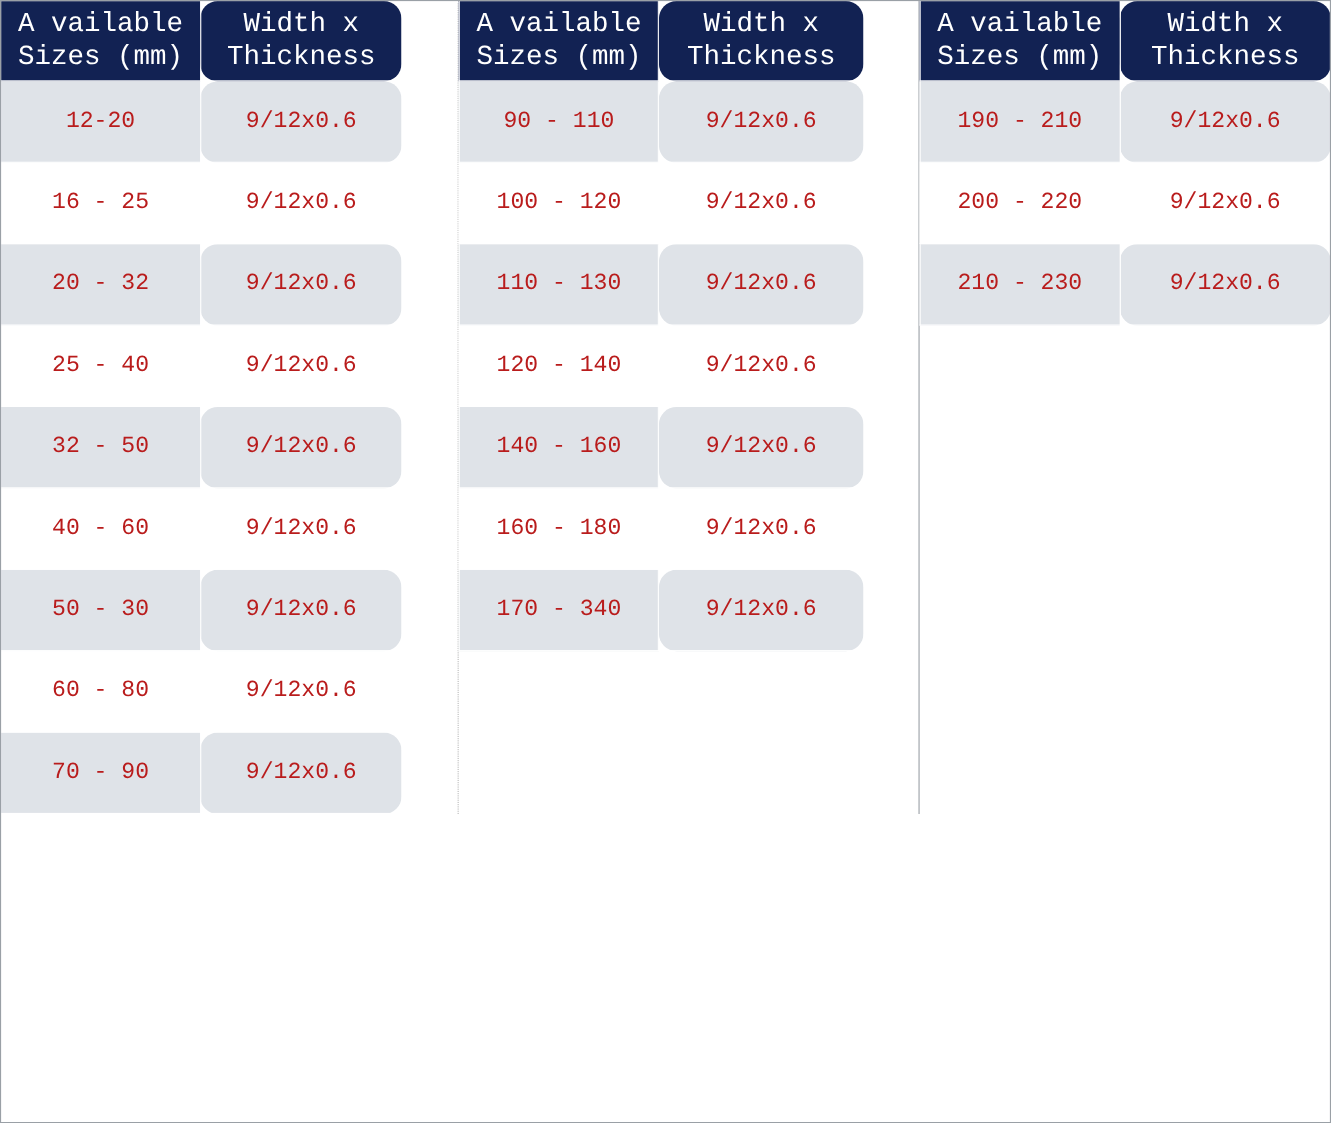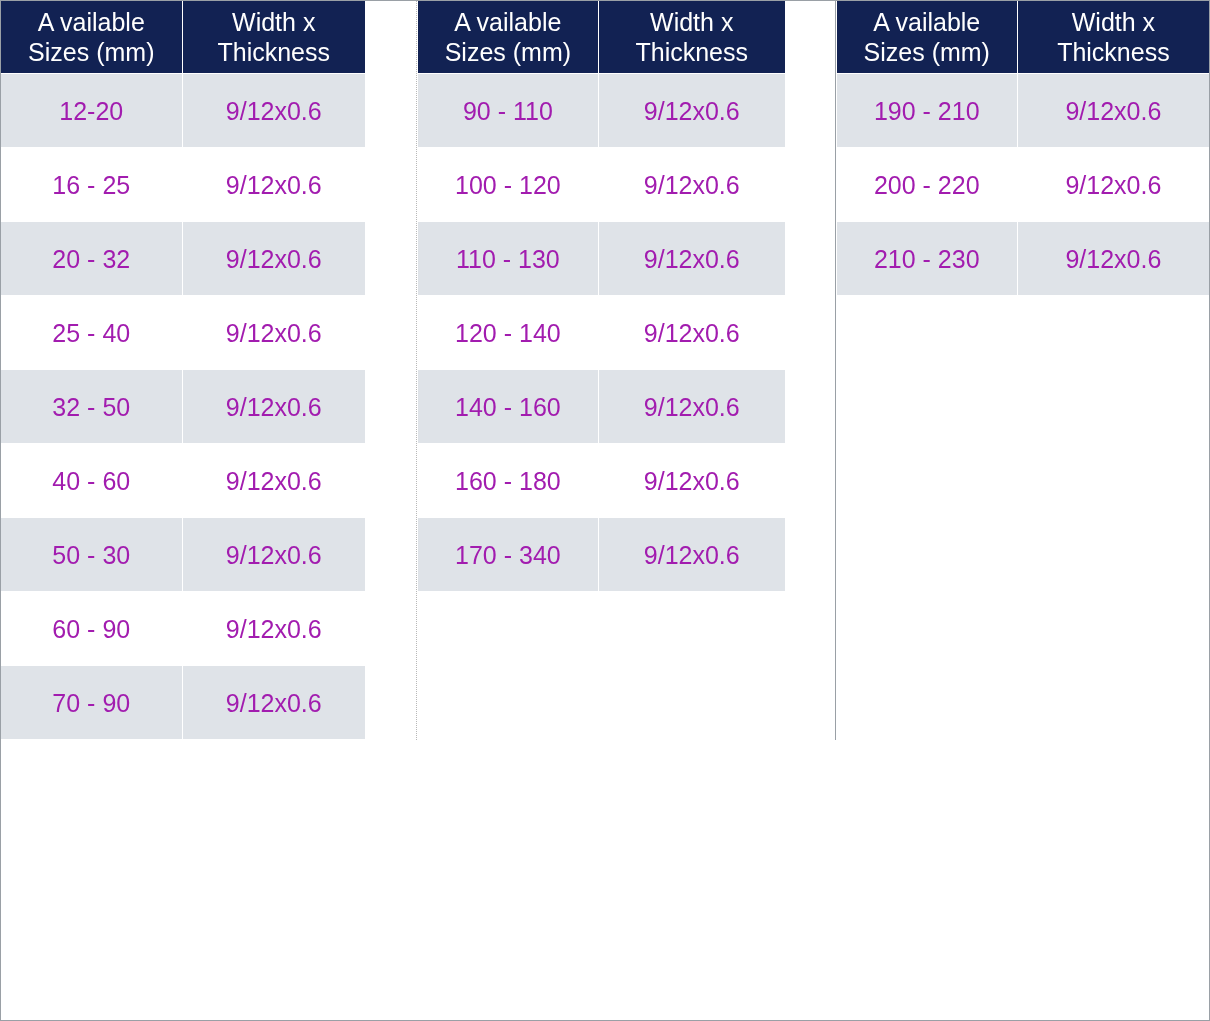--- a/index.html
+++ b/index.html
@@ -20,20 +20,21 @@
     box-sizing: border-box;
   }
   .tables-row {
     display: flex;
     flex-direction: row;
     align-items: flex-start;
   }
   .table-block {
     display: flex;
     flex-direction: column;
+    font-family: Liberation Mono, monospace;
   }
   .spacer-col {
     width: 51px;
     min-width: 51px;
     align-self: stretch;
     border-right: 1px dotted #b8b8b8;
     box-sizing: border-box;
   }
   .spacer-col.wide {
     width: 50px;
@@ -49,38 +50,38 @@
     color: #ffffff;
     font-weight: normal;
     font-size: 25px;
     line-height: 30px;
     text-align: center;
     padding: 6px 6px;
     border: 1px solid #ffffff;
     vertical-align: middle;
   }
   td {
-    font-size: 25px;
+    font-size: 21px;
     line-height: 30px;
-    color: #a21caf;
+    color: #b91c1c;
     text-align: center;
     padding: 8px 6px;
     border: 1px solid #ffffff;
     vertical-align: middle;
     height: 74px;
     box-sizing: border-box;
   }
   tbody tr:nth-child(odd) td {
     background: #dfe3e8;
   }
   tbody tr:nth-child(even) td {
     background: #ffffff;
   }
   .col-size { width: 184px; }
-  .col-thick { width: 181px; }
+  .col-thick { width: 181px; border-radius: 16px; }
 
   .t2 .col-size { width: 183px; }
   .t2 .col-thick { width: 185px; }
 
   .t3 .col-size { width: 183px; }
   .t3 .col-thick { width: 191px; }
 
   .outer-edge {
     position: absolute;
     pointer-events: none;
@@ -152,21 +153,21 @@
           </tr>
           <tr>
             <td class="col-size">40 - 60</td>
             <td class="col-thick">9/12x0.6</td>
           </tr>
           <tr>
             <td class="col-size">50 - 30</td>
             <td class="col-thick">9/12x0.6</td>
           </tr>
           <tr>
-            <td class="col-size">60 - 90</td>
+            <td class="col-size">60 - 80</td>
             <td class="col-thick">9/12x0.6</td>
           </tr>
           <tr>
             <td class="col-size">70 - 90</td>
             <td class="col-thick">9/12x0.6</td>
           </tr>
         </tbody>
       </table>
     </div>
 

